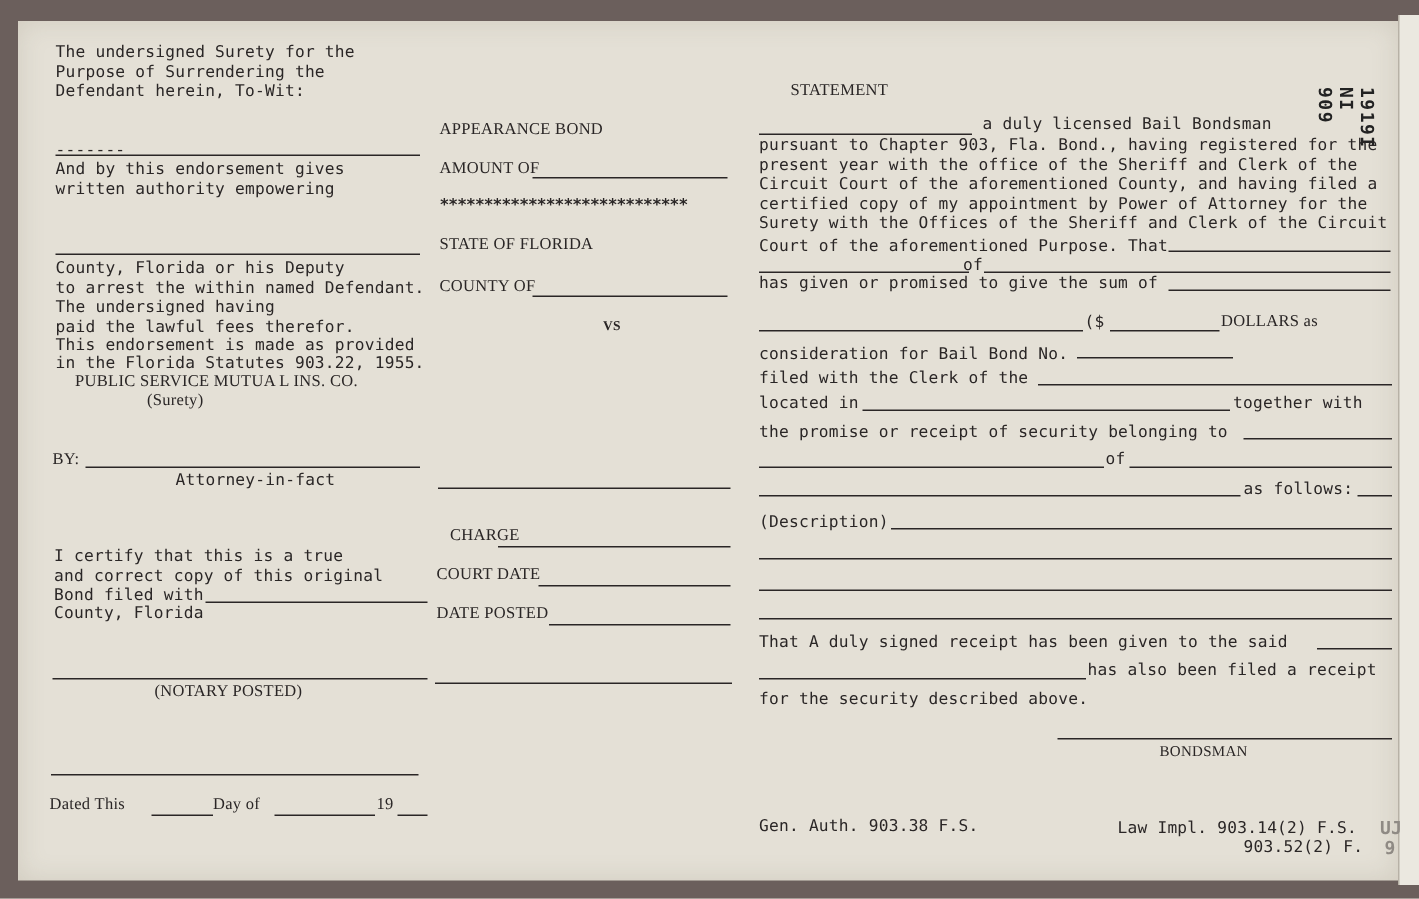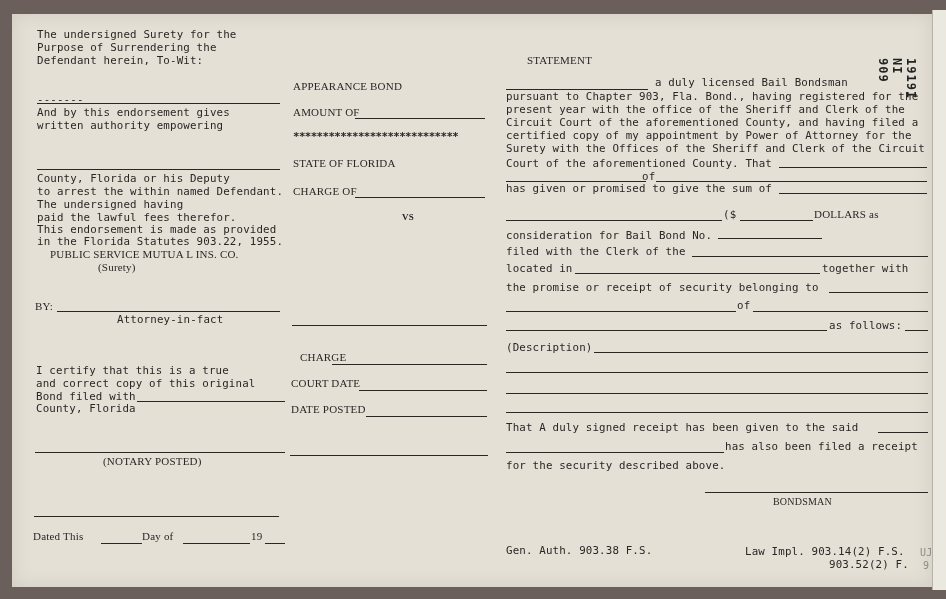--- a/index.html
+++ b/index.html
@@ -22,21 +22,21 @@
   }
   .t { position: absolute; font-size: 10.8px; line-height: 13.6px; white-space: pre; letter-spacing: 0.15px; }
   .s { font-family: "Liberation Serif", "DejaVu Serif", serif; font-size: 11px; letter-spacing: 0.2px; }
   .ln { position: absolute; height: 0; border-top: 1.3px solid #2a2626; }
   .side-code {
     position: absolute; left: 918px; top: 58px;
     transform: rotate(90deg); transform-origin: left top;
     font-family: "DejaVu Sans Mono", monospace; font-weight: bold; font-size: 12px;
     letter-spacing: 1px; color: #222;
   }
-  .faint { color: #8f8a84; font-size: 10px; }
+  .faint { color: #8f8a84; font-size: 12px; font-weight: bold; }
 </style>
 </head>
 <body>
 
 <div class="paper"></div>
 <div class="flap"></div>
 <div class="side-code">1919I NI 909</div>
 
 <div class="t" style="left:37px;top:28px">The undersigned Surety for the</div>
 <div class="t" style="left:37px;top:41px">Purpose of Surrendering the</div>
@@ -75,42 +75,42 @@
 <div class="t s" style="left:142px;top:530px">Day of</div>
 <div class="ln" style="left:183px;top:543px;width:67px"></div>
 <div class="t s" style="left:251px;top:530px">19</div>
 <div class="ln" style="left:265px;top:543px;width:20px"></div>
 
 <div class="t s" style="left:293px;top:80px">APPEARANCE BOND</div>
 <div class="t s" style="left:293px;top:106px">AMOUNT OF</div>
 <div class="ln" style="left:355px;top:118px;width:130px"></div>
 <div class="t" style="left:293px;top:130px;letter-spacing:-0.6px;font-weight:bold">****************************</div>
 <div class="t s" style="left:293px;top:157px">STATE OF FLORIDA</div>
-<div class="t s" style="left:293px;top:185px">CHARGE OF</div>
+<div class="t s" style="left:293px;top:185px">COUNTY OF</div>
 <div class="ln" style="left:355px;top:197px;width:130px"></div>
 <div class="t s" style="left:402px;top:211px;font-size:9px;font-weight:bold">VS</div>
 <div class="ln" style="left:292px;top:325px;width:195px"></div>
 
 <div class="t s" style="left:300px;top:351px">CHARGE</div>
 <div class="ln" style="left:332px;top:364px;width:155px"></div>
 <div class="t s" style="left:291px;top:377px">COURT DATE</div>
 <div class="ln" style="left:359px;top:390px;width:128px"></div>
 <div class="t s" style="left:291px;top:403px">DATE POSTED</div>
 <div class="ln" style="left:366px;top:416px;width:121px"></div>
 <div class="ln" style="left:290px;top:455px;width:198px"></div>
 
 <div class="t s" style="left:527px;top:54px">STATEMENT</div>
 <div class="ln" style="left:506px;top:89px;width:142px"></div>
 <div class="t" style="left:655px;top:76px">a duly licensed Bail Bondsman</div>
 <div class="t" style="left:506px;top:90px">pursuant to Chapter 903, Fla. Bond., having registered for the</div>
 <div class="t" style="left:506px;top:103px">present year with the office of the Sheriff and Clerk of the</div>
 <div class="t" style="left:506px;top:116px">Circuit Court of the aforementioned County, and having filed a</div>
 <div class="t" style="left:506px;top:129px">certified copy of my appointment by Power of Attorney for the</div>
 <div class="t" style="left:506px;top:142px">Surety with the Offices of the Sheriff and Clerk of the Circuit</div>
-<div class="t" style="left:506px;top:157px">Court of the aforementioned County. That</div>
+<div class="t" style="left:506px;top:157px">Court of the aforementioned Purpose. That</div>
 <div class="ln" style="left:779px;top:167px;width:148px"></div>
 <div class="ln" style="left:506px;top:181px;width:140px"></div>
 <div class="t" style="left:642px;top:170px">of</div>
 <div class="ln" style="left:656px;top:181px;width:271px"></div>
 <div class="t" style="left:506px;top:182px">has given or promised to give the sum of</div>
 <div class="ln" style="left:779px;top:193px;width:148px"></div>
 
 <div class="ln" style="left:506px;top:220px;width:216px"></div>
 <div class="t" style="left:723px;top:208px">($</div>
 <div class="ln" style="left:740px;top:220px;width:73px"></div>

